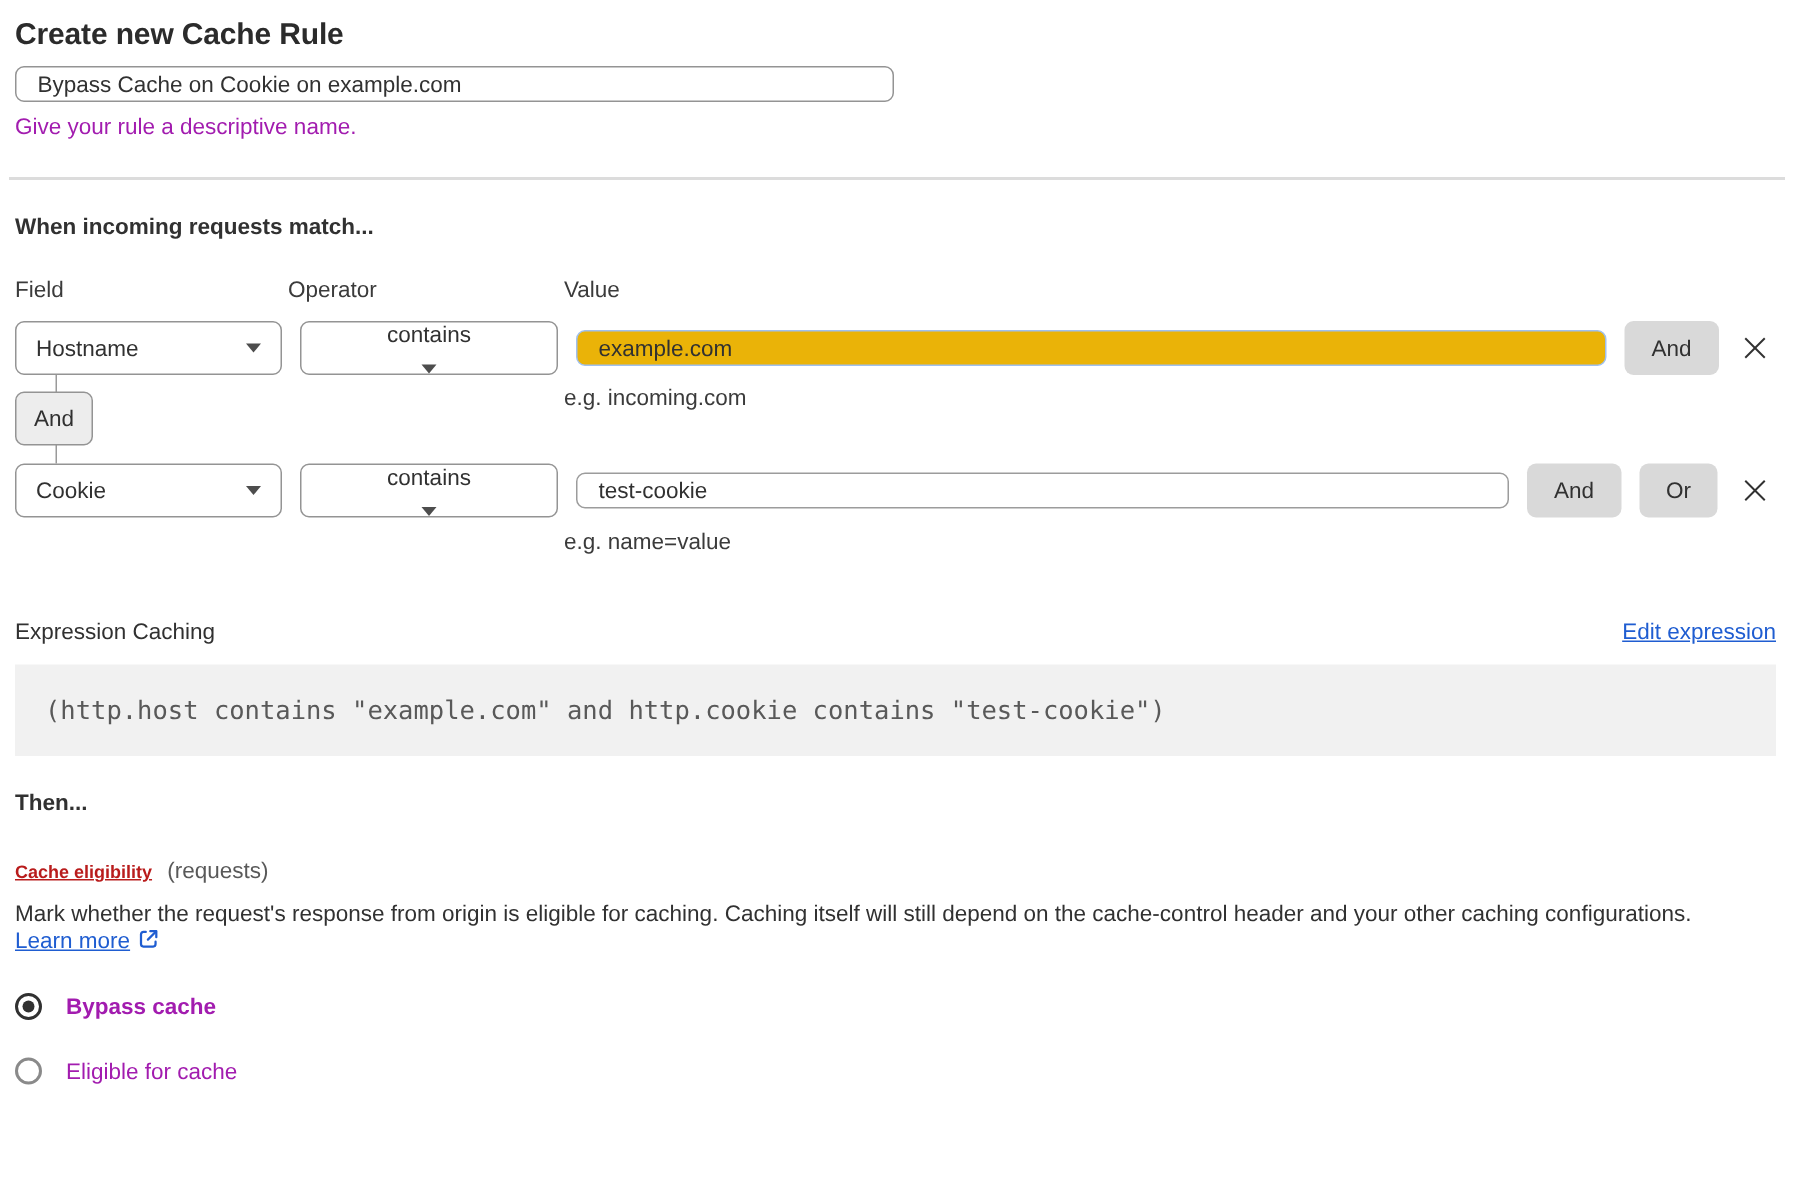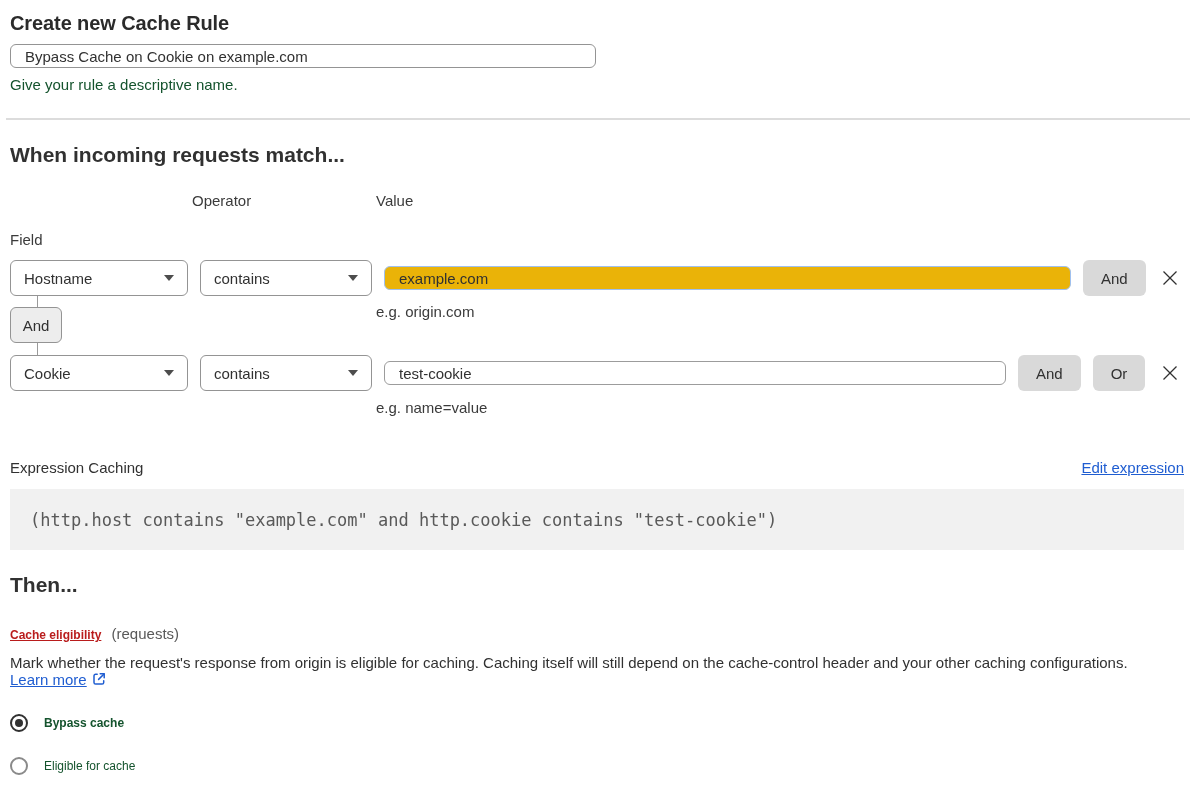--- a/index.html
+++ b/index.html
@@ -16,40 +16,40 @@
 
   .field-label { font-size: 15px; color: #3b3b3b; }
   .rule-name-label { margin-top: 28px; }
 
   .text-input {
     height: 24px; border: 1px solid #949494; border-radius: 6px;
     padding: 0 14px; font-size: 15px; color: #313131;
     font-family: "Liberation Sans", sans-serif; background: #fff; outline: none;
   }
   .rule-name-input { display: block; width: 586px; margin-top: 9px; }
-  .helper { margin-top: 8px; color: #14532d; }
+  .helper { margin-top: 8px; color: #a21caf; }
 
   .divider { height: 2px; background: #dcdcdc; margin: 25px -6px 0 -4px; }
 
-  h2.section-heading { font-size: 21px; font-weight: 700; margin: 23px 0 0; color: #313131; }
+  h2.section-heading { font-size: 15px; font-weight: 700; margin: 23px 0 0; color: #313131; }
 
   .cols-row { display: flex; gap: 12px; margin-top: 25px; }
-  .col-field { width: 170px; margin-top: 39px; }
+  .col-field { width: 170px; }
   .col-op { width: 172px; }
 
   .rule-row { display: flex; gap: 12px; margin-top: 12px; align-items: center; }
   .rule-row.second { margin-top: 0; }
 
   .select {
     width: 178px; height: 36px; background: #fff;
     border: 1px solid #949494; border-radius: 6px;
     display: flex; align-items: center; justify-content: space-between;
     padding: 0 13px; cursor: pointer;
   }
-  .select.w-op { width: 172px; }
+  .select.w-op { width: 172px; flex-direction: column; }
   .caret {
     width: 0; height: 0; flex: none;
     border-left: 5px solid transparent; border-right: 5px solid transparent;
     border-top: 6px solid #4d4d4d;
   }
 
   .value-input { width: 687px; }
   .value-input.focused { background: #eab308; border-color: #9fc0ef; }
   .rule-row.second .value-input { width: 622px; background: #fff; border-color: #9c9c9c; }
 
@@ -91,21 +91,21 @@
   .radio-row { display: flex; align-items: center; margin-top: 24px; cursor: pointer; }
   .radio-row.second { margin-top: 25px; }
   .radio {
     width: 18px; height: 18px; border-radius: 50%;
     border: 2px solid #8a8a8a; background: #fff; flex: none;
     display: flex; align-items: center; justify-content: center;
   }
   .radio.checked { border-color: #313131; }
   .radio .dot { width: 8px; height: 8px; border-radius: 50%; background: transparent; }
   .radio.checked .dot { background: #313131; }
-  .radio-label { margin-left: 16px; font-size: 12px; color: #14532d; }
+  .radio-label { margin-left: 16px; font-size: 15px; color: #a21caf; }
   .radio-label.selected-label { font-weight: 700; }
 </style>
 </head>
 <body>
 
 <div class="page">
 
   <h1 class="page-title">Create new Cache Rule</h1>
 
   <input class="text-input rule-name-input" type="text" value="Bypass Cache on Cookie on example.com" style="">
@@ -136,21 +136,21 @@
       <svg width="20" height="20" viewBox="0 0 20 20">
         <line x1="3.5" y1="3.5" x2="16.5" y2="16.5" stroke="#313131" stroke-width="1.3"></line>
         <line x1="16.5" y1="3.5" x2="3.5" y2="16.5" stroke="#313131" stroke-width="1.3"></line>
       </svg>
     </span>
   </div>
 
   <div class="between-row">
     <div class="vline"></div>
     <button class="connector-btn">And</button>
-    <div class="hint hint-abs">e.g. origin.com</div>
+    <div class="hint hint-abs">e.g. incoming.com</div>
   </div>
 
   <div class="rule-row second">
     <div class="select">
       <span>Cookie</span>
       <span class="caret"></span>
     </div>
     <div class="select w-op">
       <span>contains</span>
       <span class="caret"></span>

